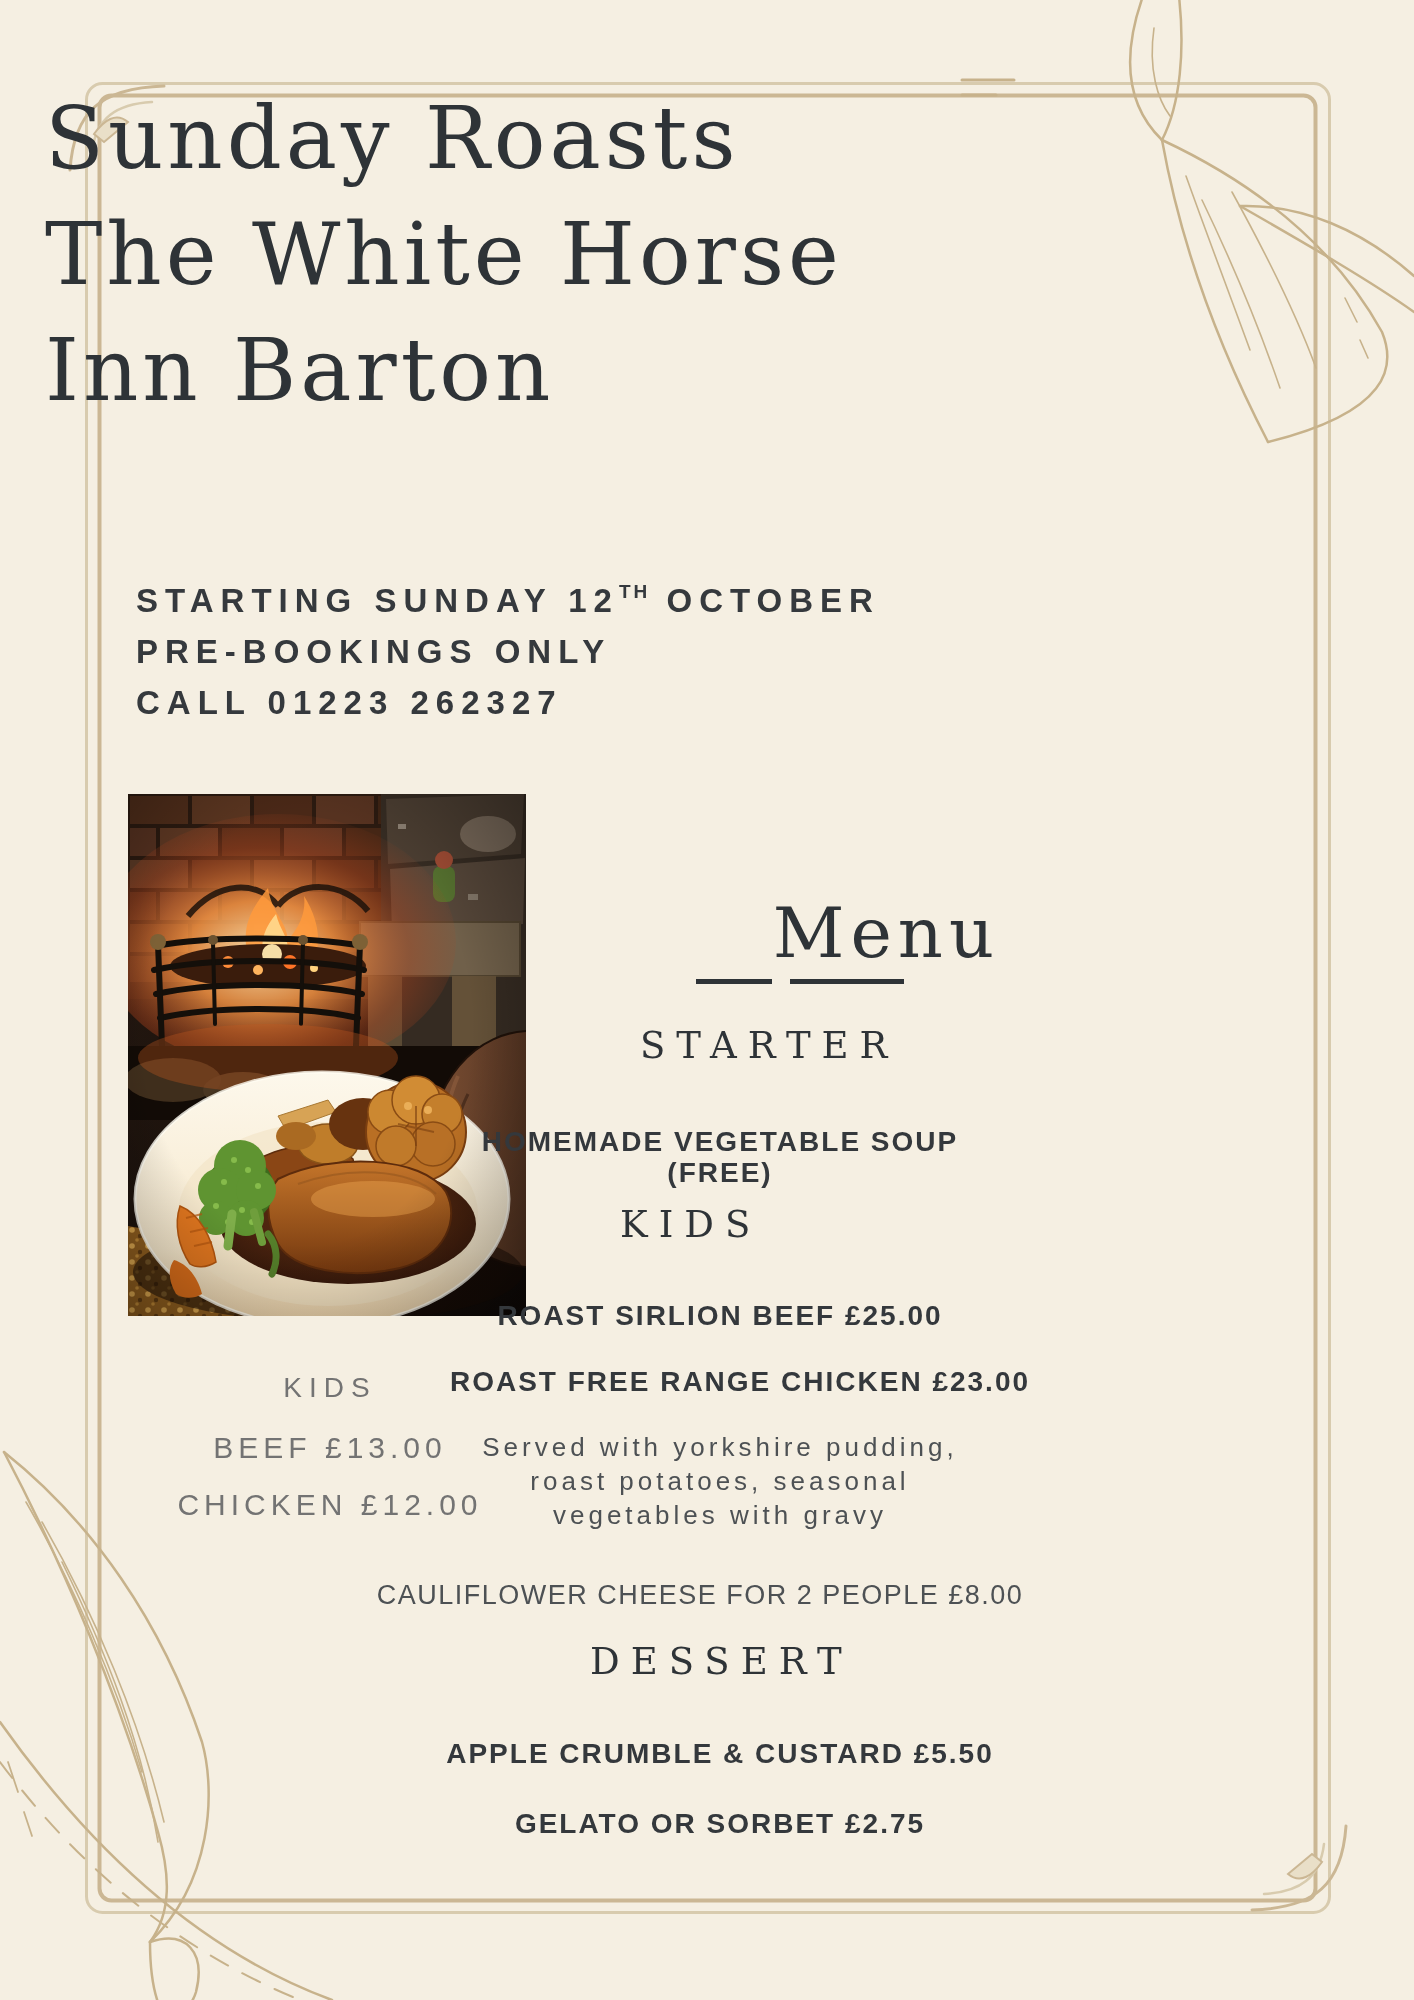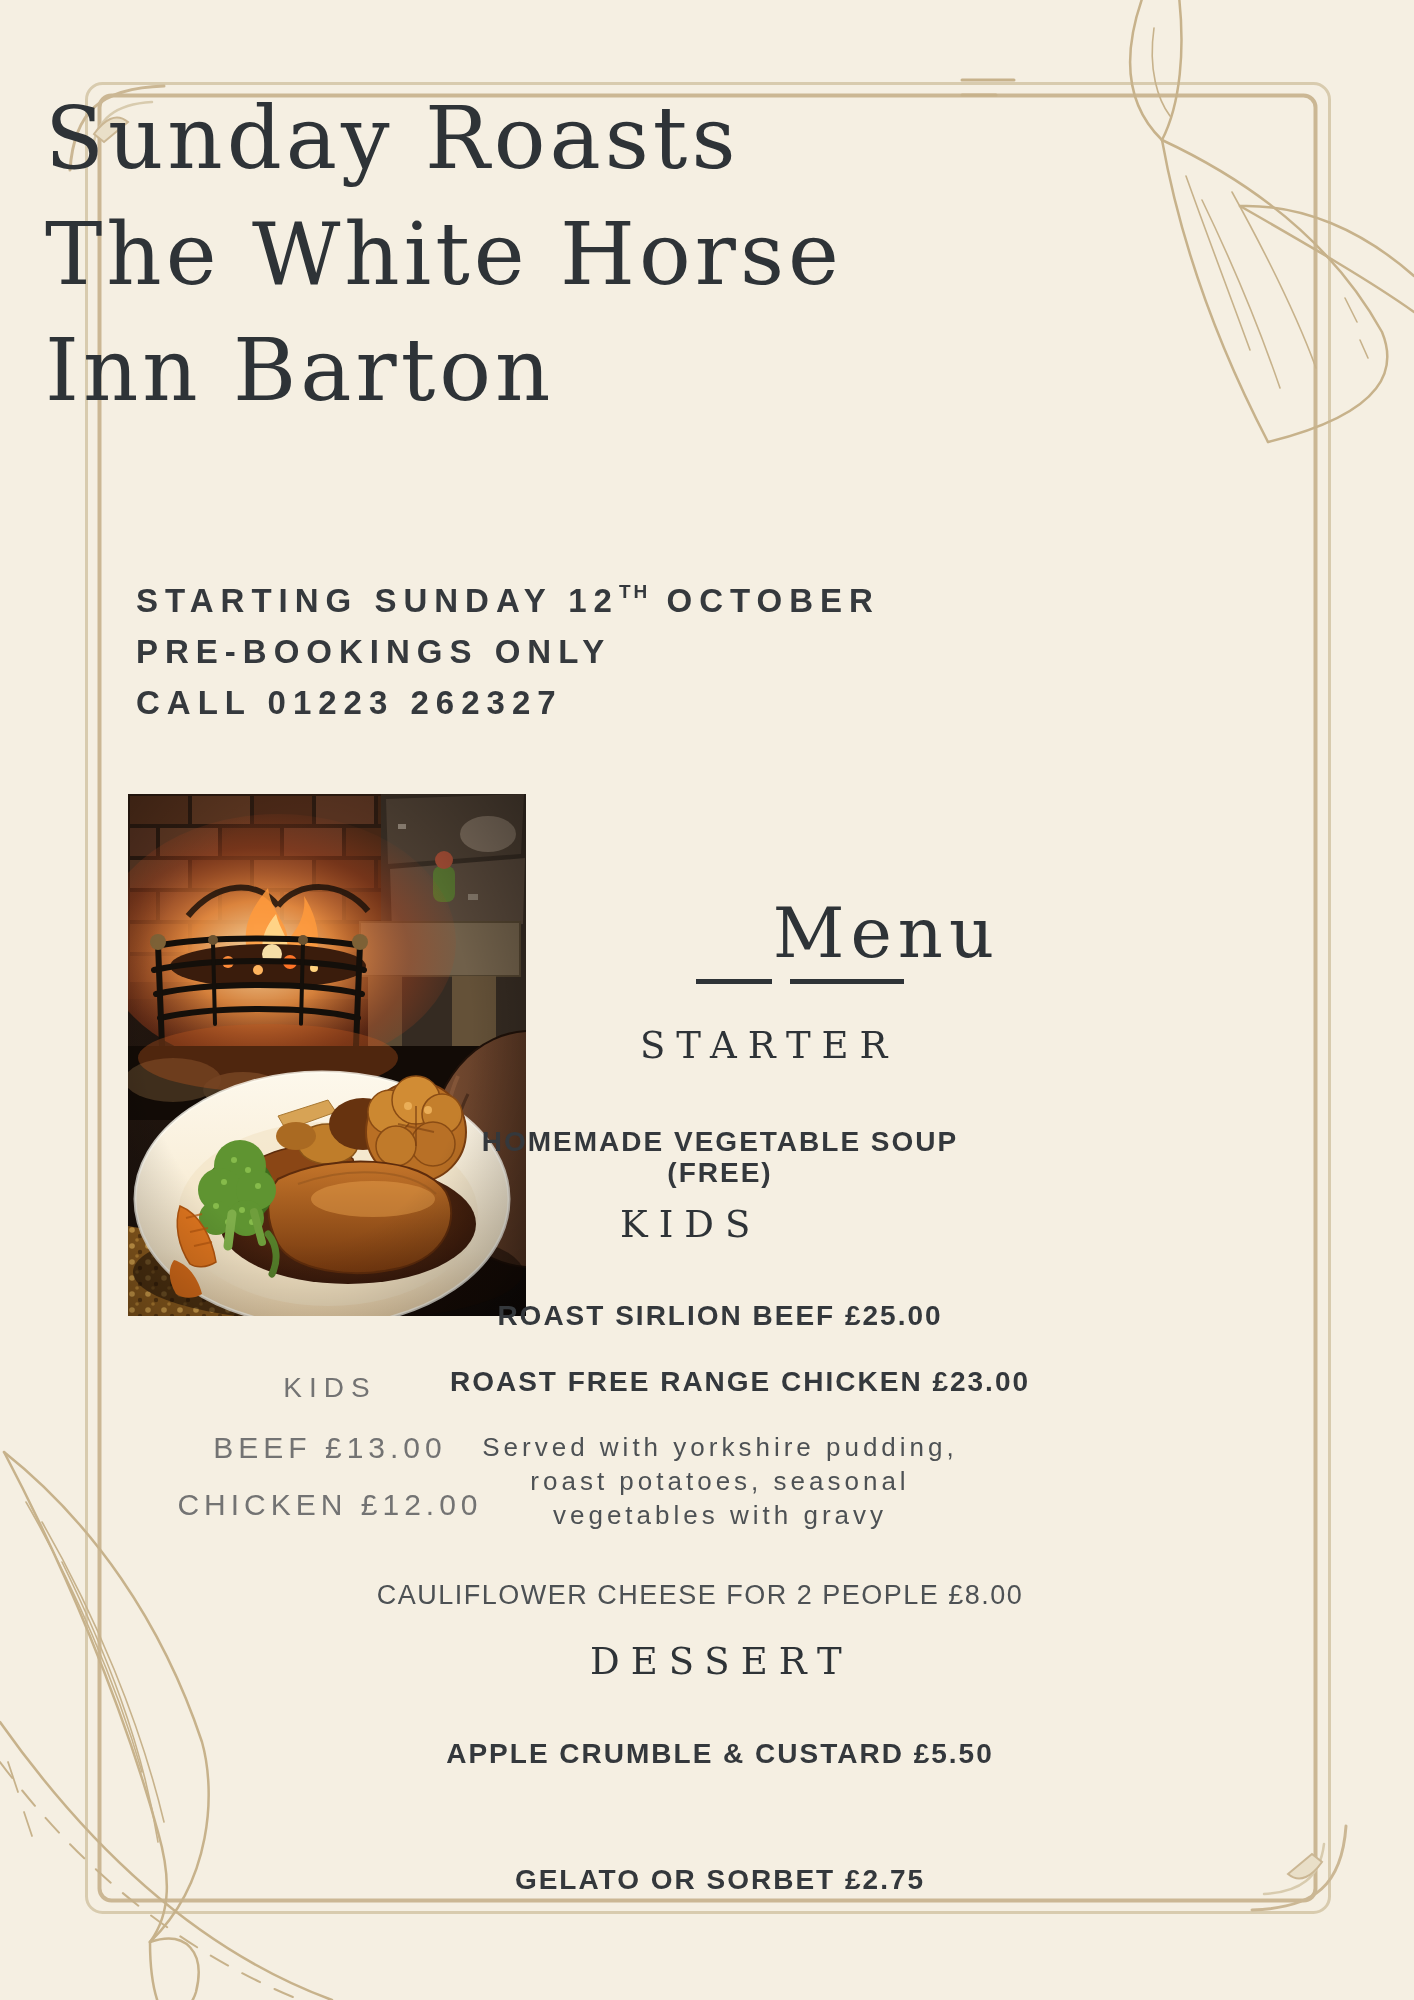--- a/index.html
+++ b/index.html
@@ -62,21 +62,21 @@
 
   .pos-starter{left:640px;top:1024px;width:320px;}
   .pos-starter-item{left:420px;top:1126px;width:600px;}
   .pos-main{left:620px;top:1203px;width:320px;}
   .pos-main1{left:420px;top:1300px;width:600px;}
   .pos-main2{left:420px;top:1366px;width:640px;}
   .pos-note{left:420px;top:1430px;width:600px;}
   .pos-main3{left:370px;top:1580px;width:660px;font-size:27px;}
   .pos-dessert{left:590px;top:1640px;width:320px;}
   .pos-dessert1{left:400px;top:1738px;width:640px;}
-  .pos-dessert2{left:400px;top:1864px;width:640px;}
+  .pos-dessert2{left:400px;top:1808px;width:640px;}
 </style>
 </head>
 <body>
 
 <div class="poster">
 
   <svg class="layer" viewBox="0 0 1414 2000">
     <g fill="none" stroke-linecap="round">
       <rect x="86.5" y="83.5" width="1243" height="1829" rx="16" stroke="#d8cbae" stroke-width="3"></rect>
       <rect x="99.5" y="95.5" width="1216" height="1805" rx="12" stroke="#cbb794" stroke-width="4"></rect>

